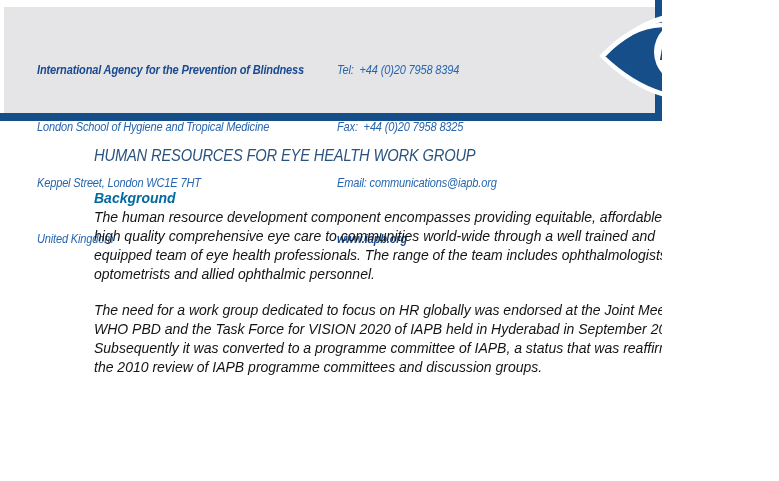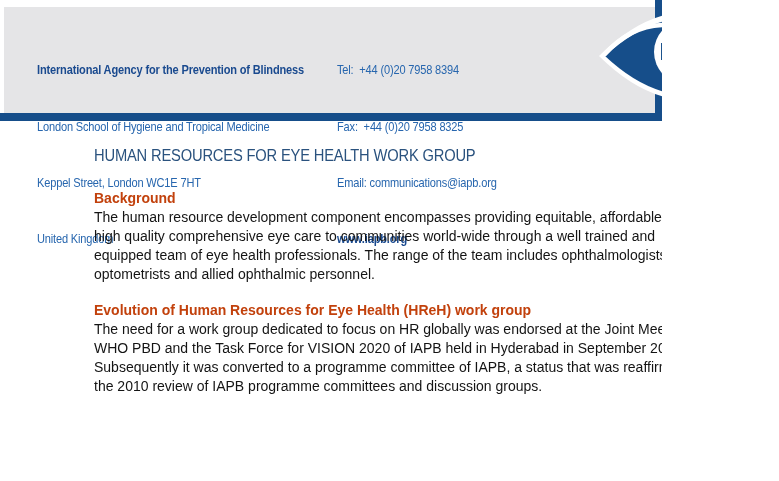--- a/index.html
+++ b/index.html
@@ -1,18 +1,19 @@
 <!DOCTYPE html>
 <html><head>
 <meta charset="utf-8">
 <style>
   html,body{margin:0;padding:0;background:#ffffff;}
   .page{
     position:relative;width:662px;height:481px;background:#ffffff;overflow:hidden;
     font-family:"Liberation Sans", sans-serif;
+    font-style:italic;
   }
   
   .lh-bg{
     position:absolute;left:4px;top:7px;width:770px;height:106px;
     background:#e5e5e7;
   }
   .vbar{
     position:absolute;left:655px;top:0;width:68px;height:113px;
     background:#164e8a;
   }
@@ -38,21 +39,21 @@
     position:absolute;left:0;top:121px;width:779px;
     padding:4px;color:#141414;
   }
   .doc-title{
     margin:22px 0 24px 90px;
     font-size:16px;font-weight:normal;color:#2a527e;letter-spacing:-0.2px;
     line-height:18px;transform:scaleX(0.92);transform-origin:0 50%;
     white-space:nowrap;
   }
   .sections{margin-left:90px;width:620px;font-size:14px;line-height:19px;}
-  .sections h3{margin:0;font-size:14px;line-height:19px;font-weight:bold;color:#c2410c;}
+  .sections h3{margin:0;font-size:14px;line-height:19px;font-weight:bold;color:#0369a1;}
   .sections p{margin:0 0 17px 0;}
 </style>
 </head>
 <body>
 
 <div class="page">
 
   <div>
     <div class="lh-bg"></div>
     <div class="vbar"></div>
@@ -91,19 +92,18 @@
   <main class="content">
     <h1 class="doc-title">HUMAN RESOURCES FOR EYE HEALTH WORK GROUP</h1>
 
     <div class="sections">
       <section>
         <h3>Background</h3>
         <p>The human resource development component encompasses providing equitable, affordable and high quality comprehensive eye care to communities world-wide through a well trained and equipped team of eye health professionals. The range of the team includes ophthalmologists, optometrists and allied ophthalmic personnel.</p>
       </section>
 
       <section>
-        <h3>Evolution of Human Resources for Eye Health (HReH) work group</h3>
         <p>The need for a work group dedicated to focus on HR globally was endorsed at the Joint Meeting of WHO PBD and the Task Force for VISION 2020 of IAPB held in Hyderabad in September 2003. Subsequently it was converted to a programme committee of IAPB, a status that was reaffirmed in the 2010 review of IAPB programme committees and discussion groups.</p>
       </section>
     </div>
   </main>
 
 </div>
 
 </body></html>

